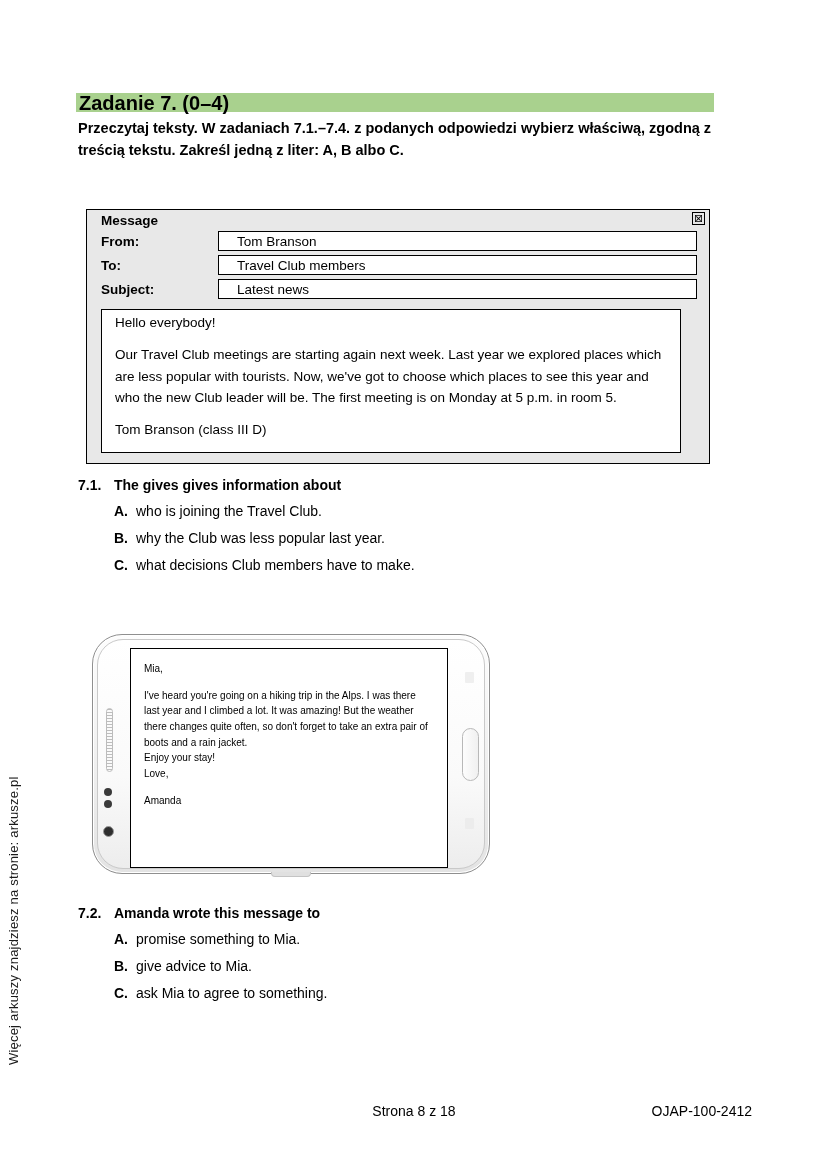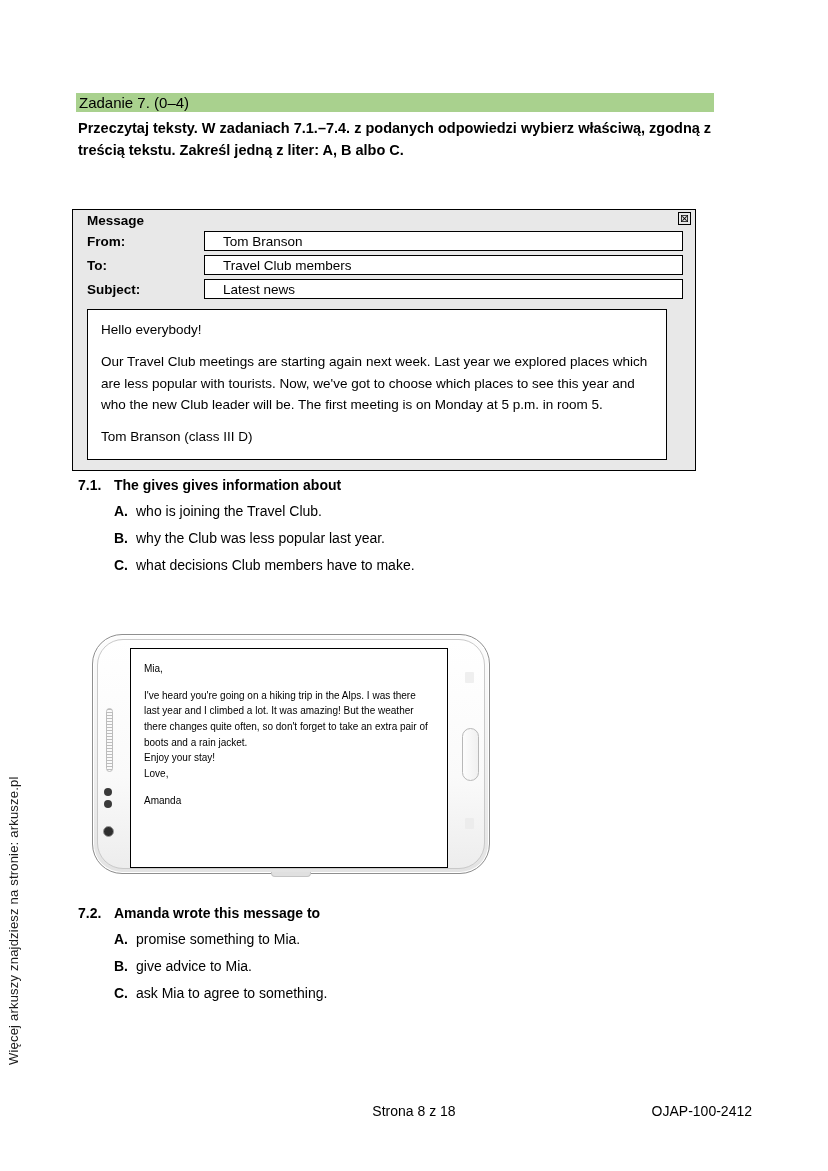--- a/index.html
+++ b/index.html
@@ -35,39 +35,39 @@
     position: absolute;
     left: 76px;
     top: 93px;
     width: 638px;
     height: 19px;
     background: #a9d18e;
     display: flex;
     align-items: center;
   }
   .task-bar-label {
-    font-size: 15px;
-    font-weight: normal;
+    font-size: 20px;
+    font-weight: bold;
     padding-left: 3px;
     line-height: 1;
   }
   .task-instructions {
     position: absolute;
     left: 78px;
     top: 117px;
     width: 645px;
     font-size: 14.5px;
     font-weight: bold;
     line-height: 1.52;
   }
 
   
   .msg-window {
     position: absolute;
-    left: 72px;
+    left: 86px;
     top: 209px;
     width: 624px;
     border: 1px solid #000000;
     background: #e8e8e8;
     box-sizing: border-box;
   }
   .msg-titlebar {
     position: relative;
     height: 21px;
     display: flex;
@@ -116,21 +116,21 @@
     font-size: 13.5px;
     padding: 2px 0 3px 18px;
     box-sizing: border-box;
     height: 20px;
     line-height: 15px;
   }
   .msg-body {
     margin: 0 28px 10px 14px;
     border: 1px solid #000000;
     background: #ffffff;
-    padding: 9px 13px 11px 13px;
+    padding: 2px 13px 11px 13px;
     font-size: 13.5px;
     line-height: 1.58;
   }
   .msg-body p {
     margin: 0 0 11px 0;
   }
   .msg-body p:last-child {
     margin-bottom: 0;
   }
 

